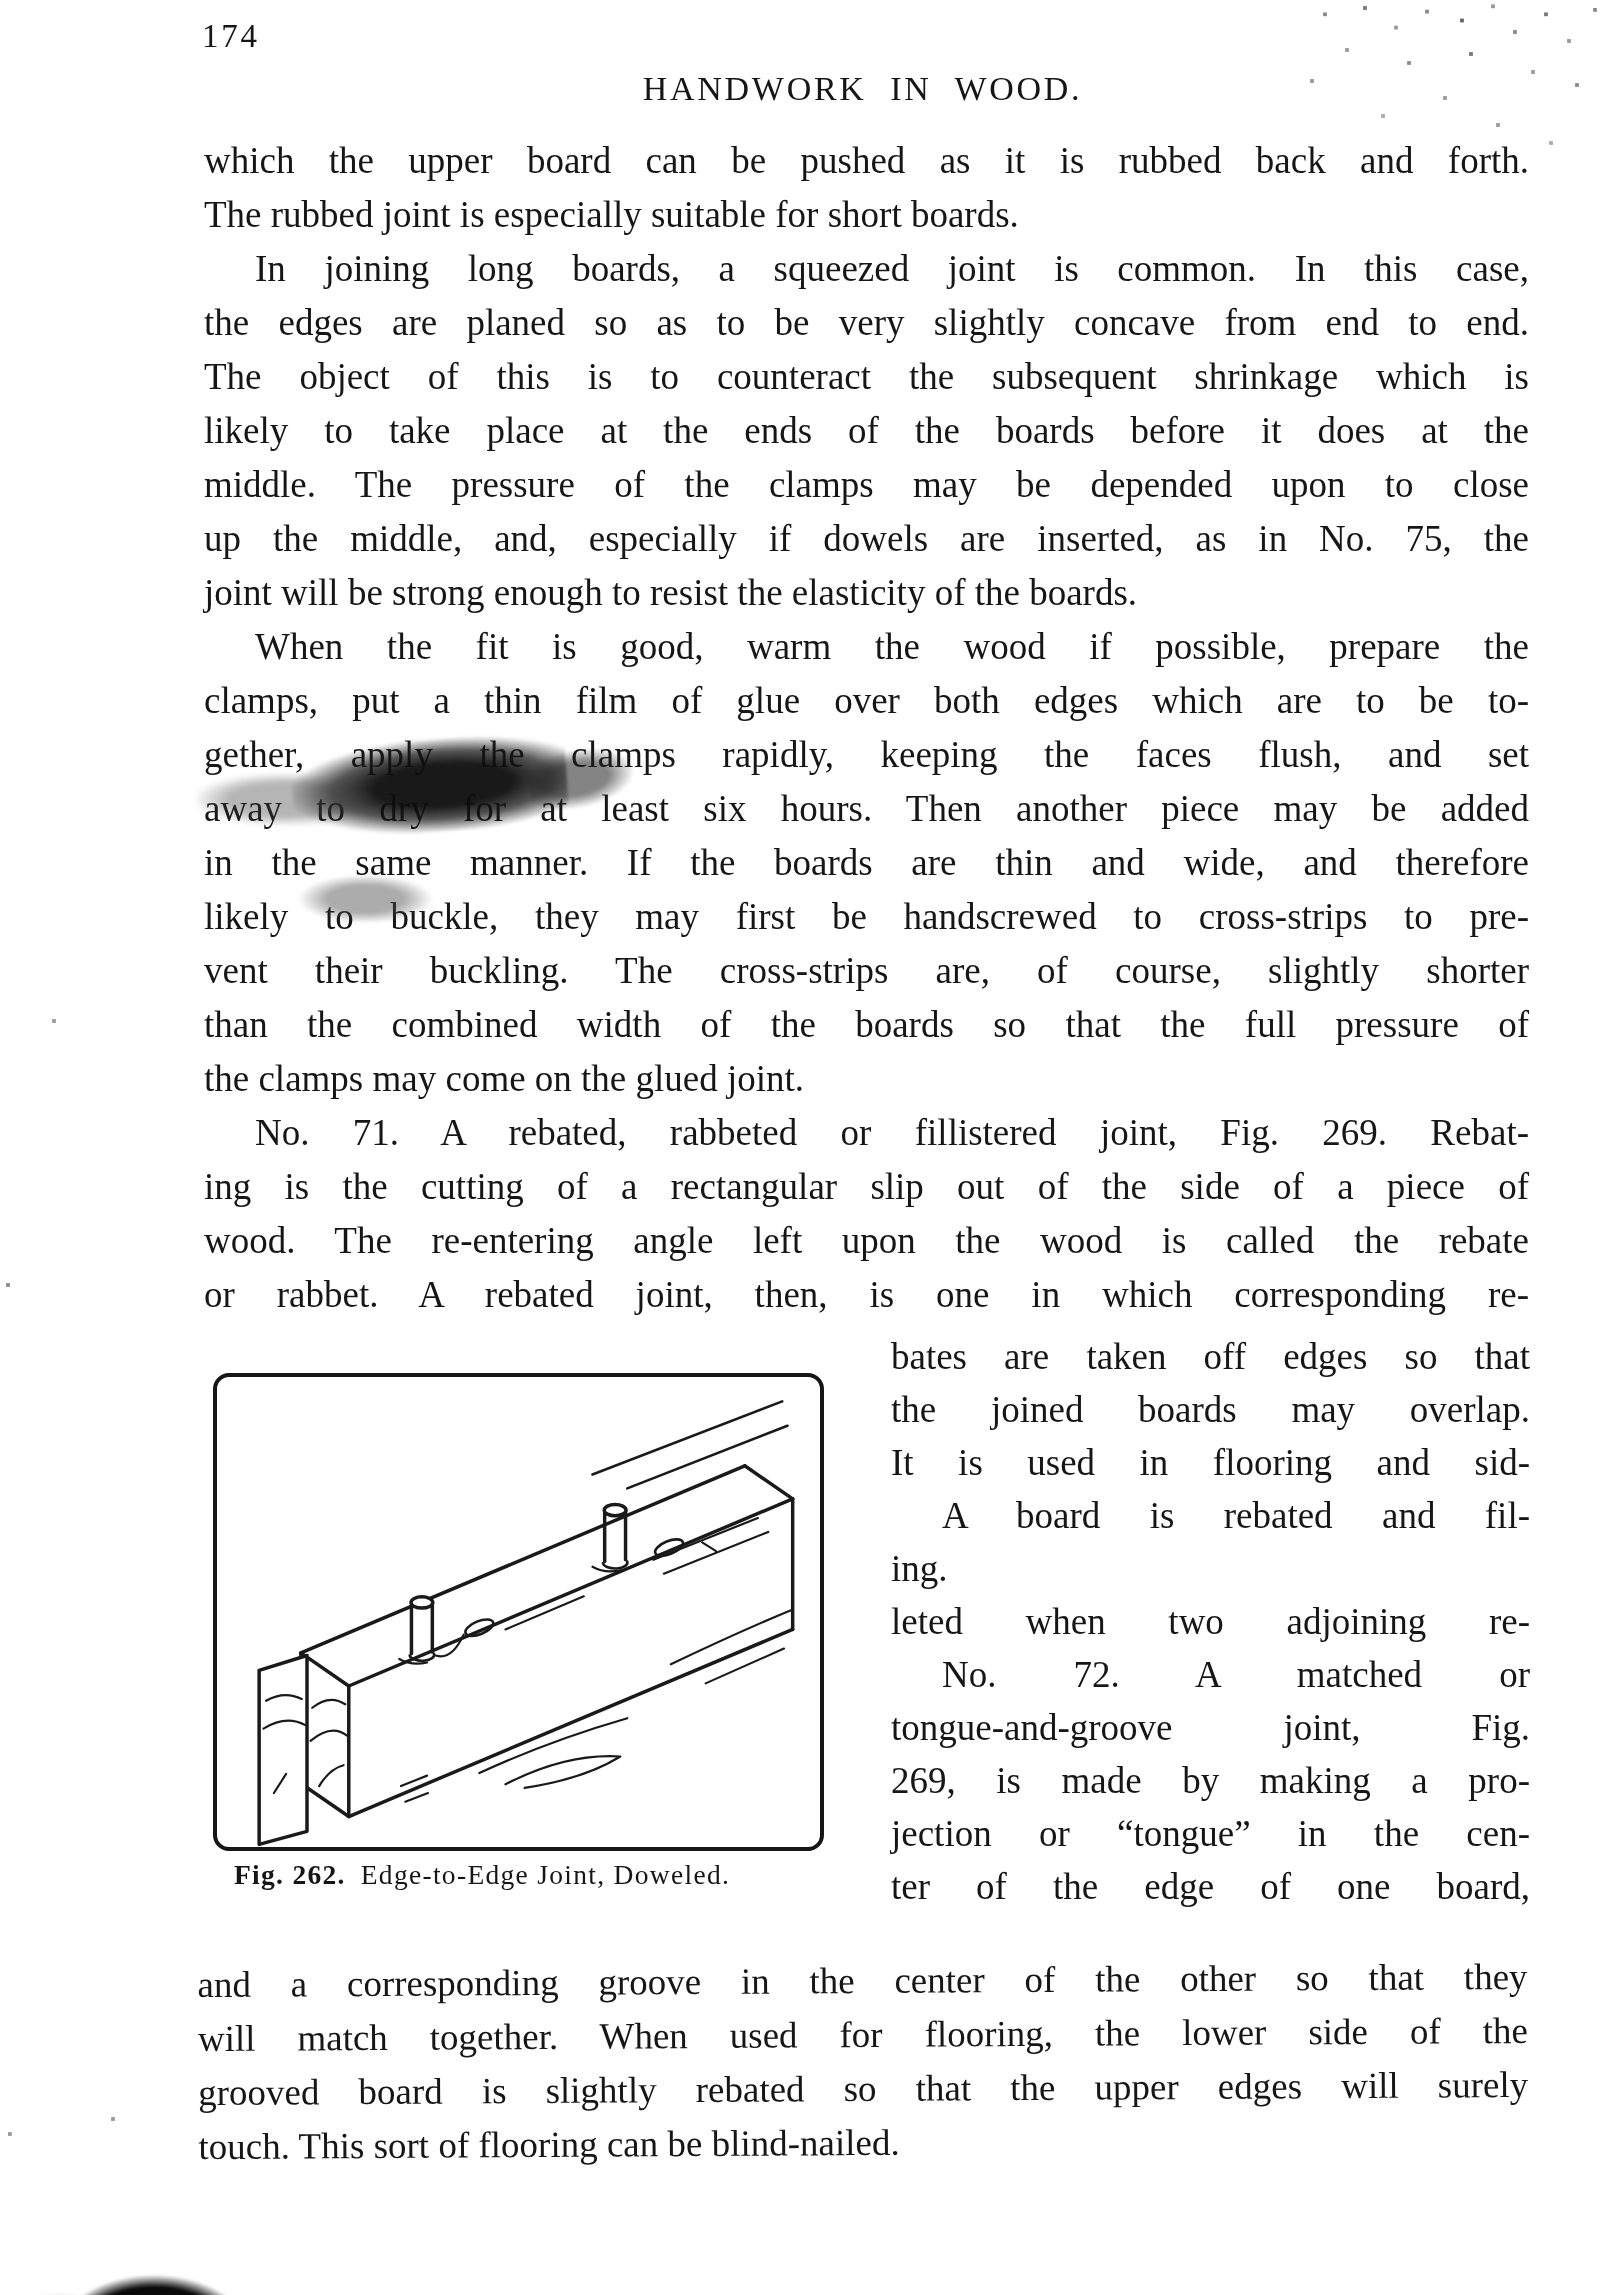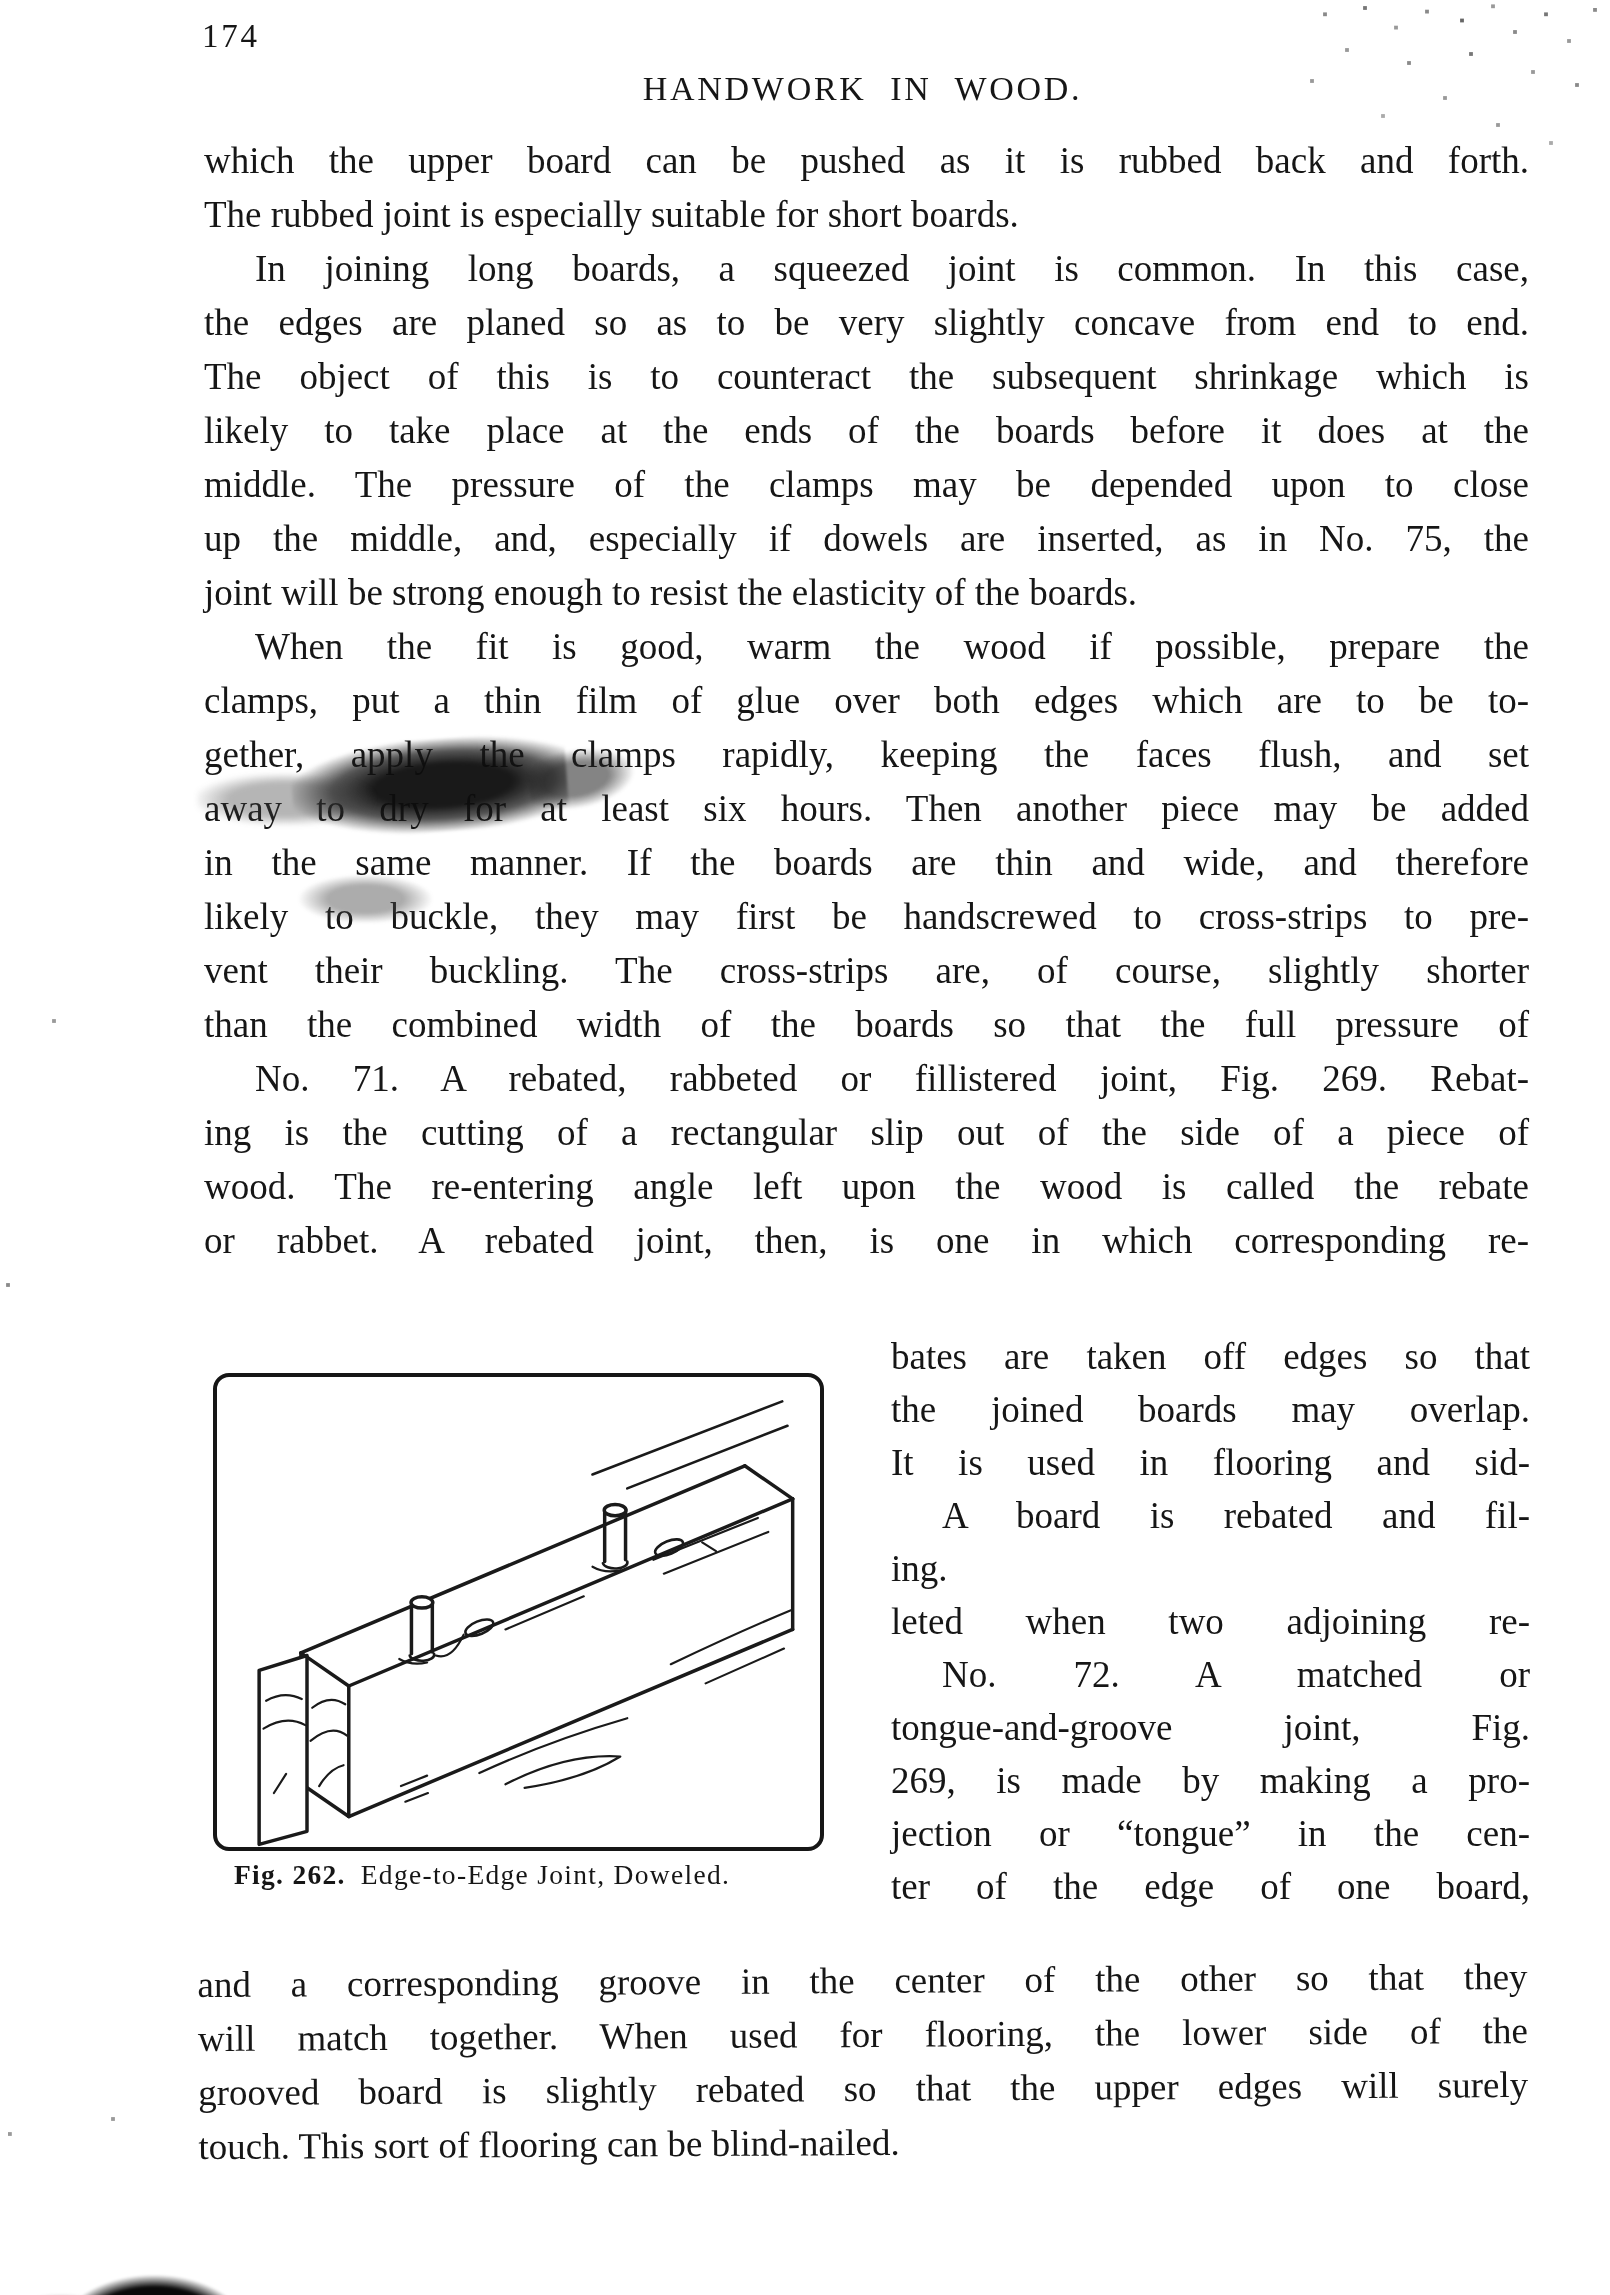--- a/index.html
+++ b/index.html
@@ -94,20 +94,21 @@
       <div class="tline just"><span>up the middle, and, especially if dowels are inserted, as in No. 75, the</span></div>
       <div class="tline"><span>joint will be strong enough to resist the elasticity of the boards.</span></div>
       <div class="tline just ind"><span>When the fit is good, warm the wood if possible, prepare the</span></div>
       <div class="tline just"><span>clamps, put a thin film of glue over both edges which are to be to-</span></div>
       <div class="tline just"><span>gether, apply the clamps rapidly, keeping the faces flush, and set</span></div>
       <div class="tline just"><span>away to dry for at least six hours. Then another piece may be added</span></div>
       <div class="tline just"><span>in the same manner. If the boards are thin and wide, and therefore</span></div>
       <div class="tline just"><span>likely to buckle, they may first be handscrewed to cross-strips to pre-</span></div>
       <div class="tline just"><span>vent their buckling. The cross-strips are, of course, slightly shorter</span></div>
       <div class="tline just"><span>than the combined width of the boards so that the full pressure of</span></div>
+      <div class="tline"><span>the clamps may come on the glued joint.</span></div>
       <div class="tline just ind"><span class="it">No. 71. A rebated, rabbeted or fillistered joint,</span><span> Fig. 269. Rebat-</span></div>
       <div class="tline just"><span>ing is the cutting of a rectangular slip out of the side of a piece of</span></div>
       <div class="tline just"><span>wood. The re-entering angle left upon the wood is called the rebate</span></div>
       <div class="tline just"><span>or rabbet. A rebated joint, then, is one in which corresponding re-</span></div>
     </div>
 
   <div class="fig-frame">
     <svg viewBox="0 0 690 540" fill="none" stroke="#1a1a1a" stroke-width="4" stroke-linecap="round" stroke-linejoin="round">
 
       <g stroke-width="3">

